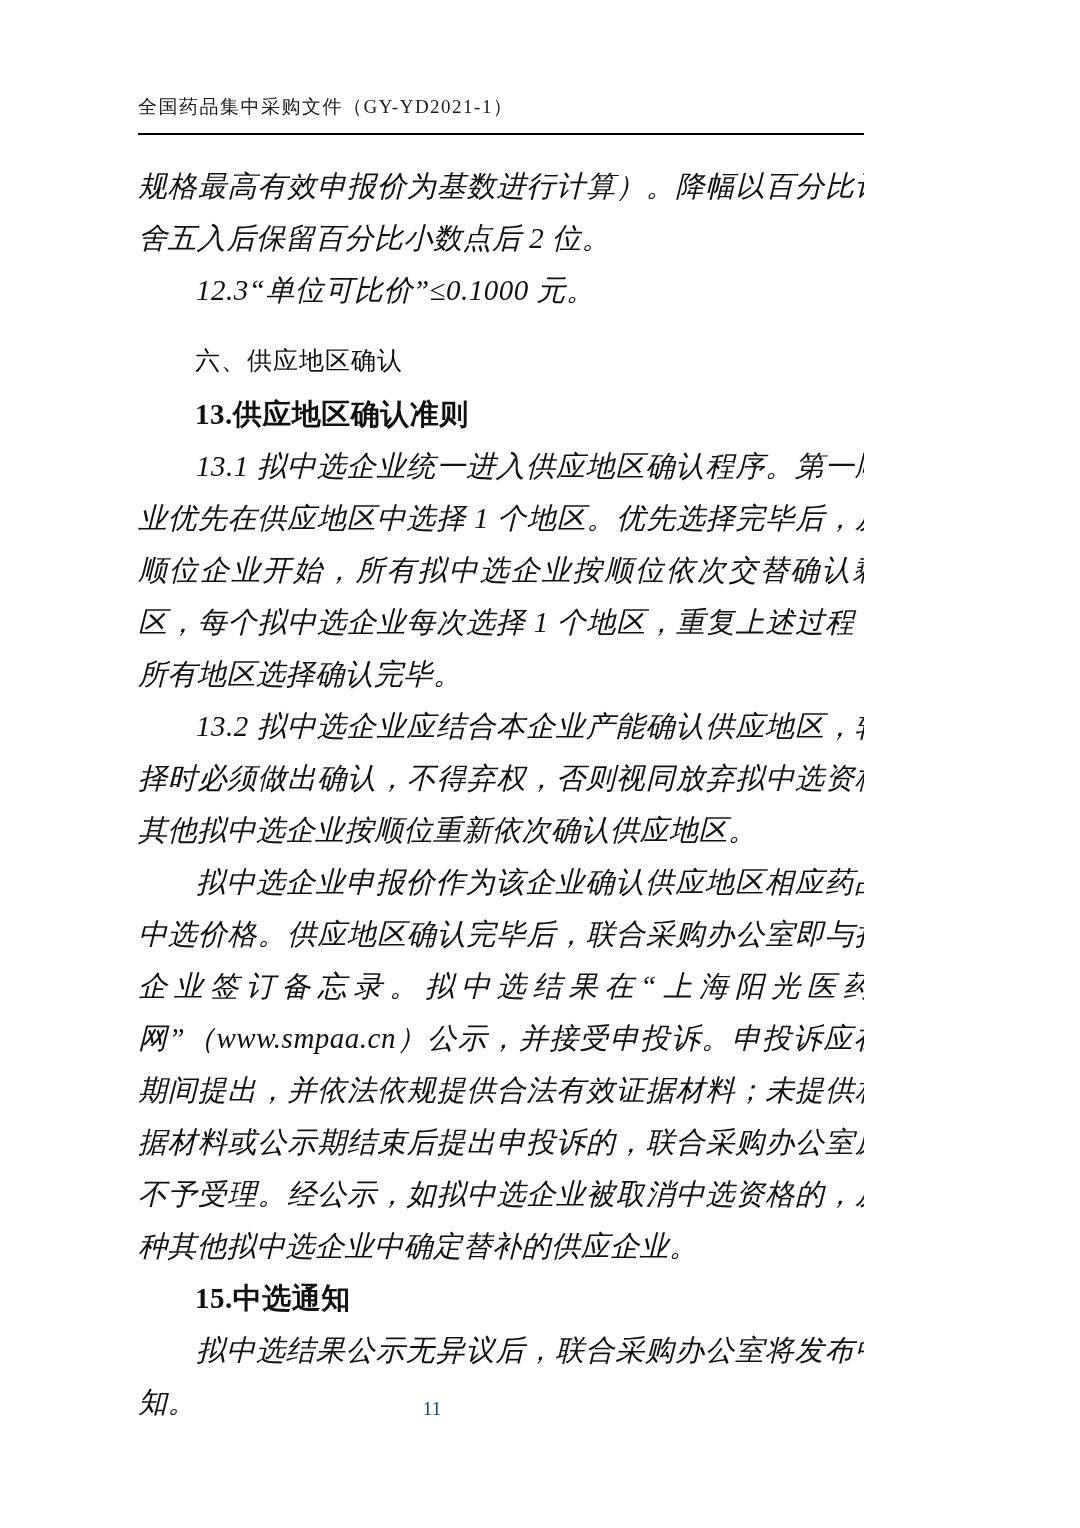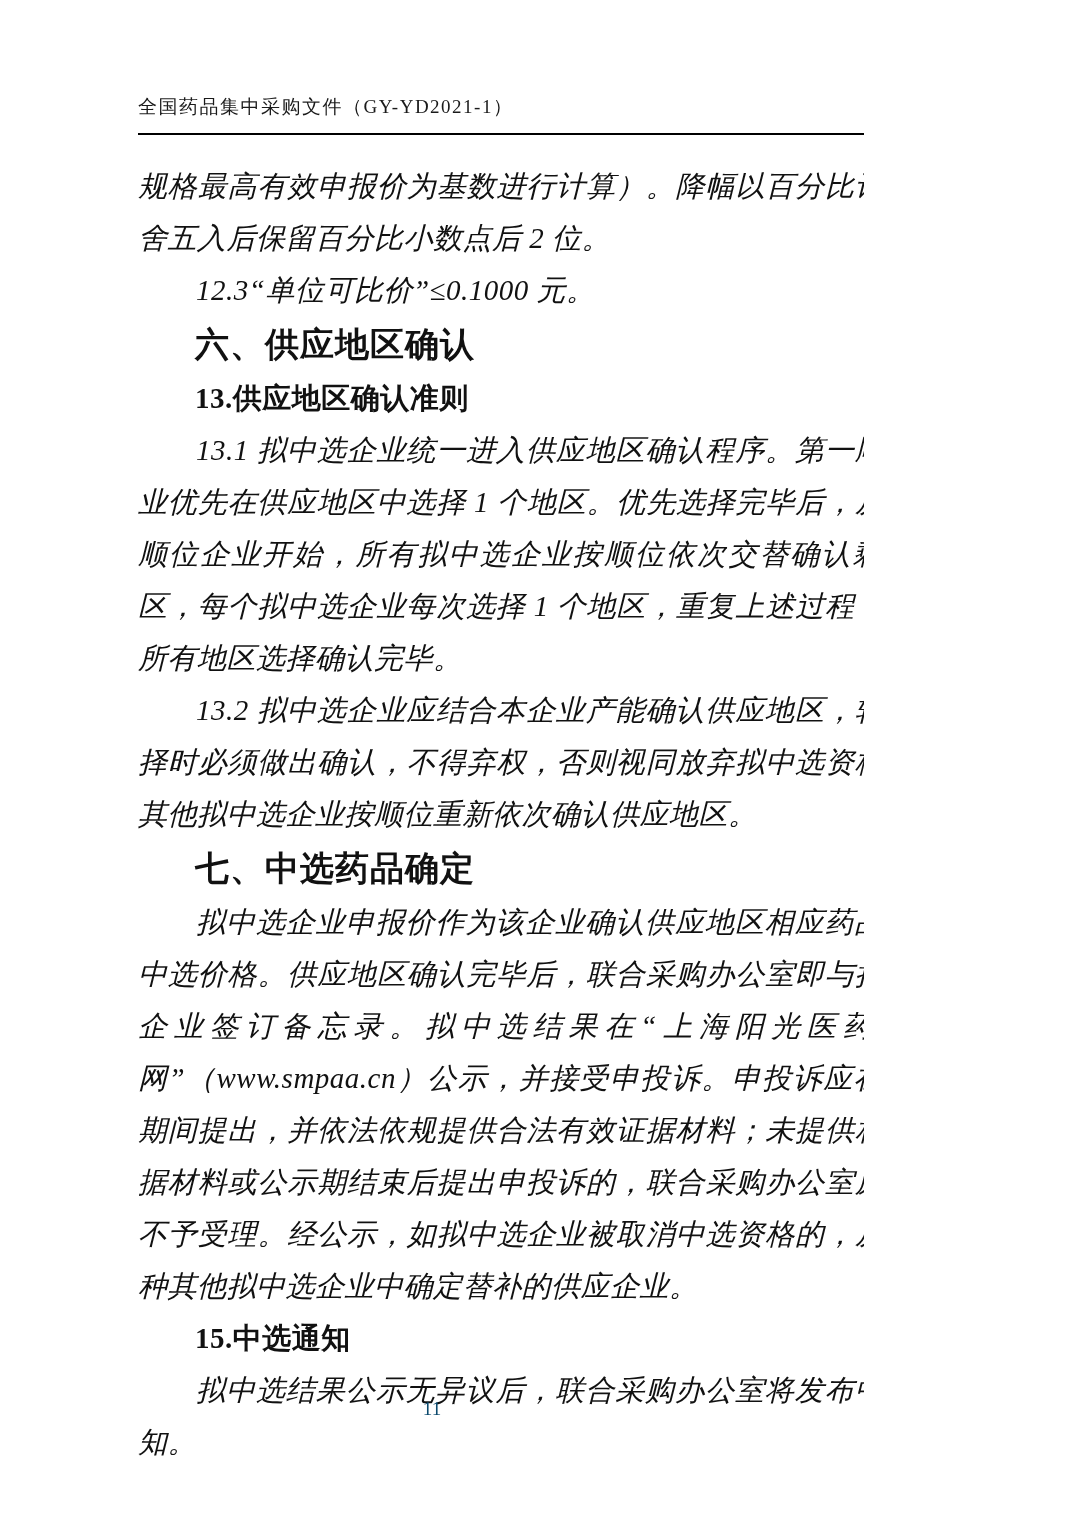--- a/index.html
+++ b/index.html
@@ -49,24 +49,24 @@
     text-align-last: left;
     text-indent: 58px;
     letter-spacing: 0.5px;
     font-style: italic;
   }
   p.no-indent {
     text-indent: 0;
   }
   .h1 {
     font-family: "Liberation Sans", "DejaVu Sans", sans-serif;
-    font-weight: 700;
-    font-size: 34px;
+    font-weight: 400;
+    font-size: 25px;
     line-height: 52px;
-    margin: 2px 0 2px 0;
+    margin: 18px 0 2px 0;
     text-indent: 57px;
     letter-spacing: 1px;
   }
   .h2 {
     font-family: "Liberation Serif", "DejaVu Serif", serif;
     font-weight: 700;
     font-size: 29px;
     line-height: 52px;
     margin: 0;
     text-indent: 57px;
@@ -92,21 +92,20 @@
     <div class="header-rule"></div>
   </div>
 
   <div class="content">
     <p class="body no-indent">规格最高有效申报价为基数进行计算）。降幅以百分比计，四舍五入后保留百分比小数点后 2 位。</p>
     <p class="body">12.3“单位可比价”≤0.1000 元。</p>
     <h2 class="h1">六、供应地区确认</h2>
     <h3 class="h2">13.供应地区确认准则</h3>
     <p class="body">13.1 拟中选企业统一进入供应地区确认程序。第一顺位企业优先在供应地区中选择 1 个地区。优先选择完毕后，从第一顺位企业开始，所有拟中选企业按顺位依次交替确认剩余地区，每个拟中选企业每次选择 1 个地区，重复上述过程，直至所有地区选择确认完毕。</p>
     <p class="body">13.2 拟中选企业应结合本企业产能确认供应地区，轮到选择时必须做出确认，不得弃权，否则视同放弃拟中选资格，由其他拟中选企业按顺位重新依次确认供应地区。</p>
-    <h2 class="h1">七、中选药品确定</h2>
     <p class="body">拟中选企业申报价作为该企业确认供应地区相应药品的拟中选价格。供应地区确认完毕后，联合采购办公室即与拟中选企业签订备忘录。拟中选结果在“上海阳光医药采购网”（www.smpaa.cn）公示，并接受申投诉。申投诉应在公示期间提出，并依法依规提供合法有效证据材料；未提供相应证据材料或公示期结束后提出申投诉的，联合采购办公室原则上不予受理。经公示，如拟中选企业被取消中选资格的，从该品种其他拟中选企业中确定替补的供应企业。</p>
     <h3 class="h2">15.中选通知</h3>
     <p class="body">拟中选结果公示无异议后，联合采购办公室将发布中选通知。</p>
   </div>
 
   <div class="footer">
     <span>11</span>
   </div>
 
 </div>

